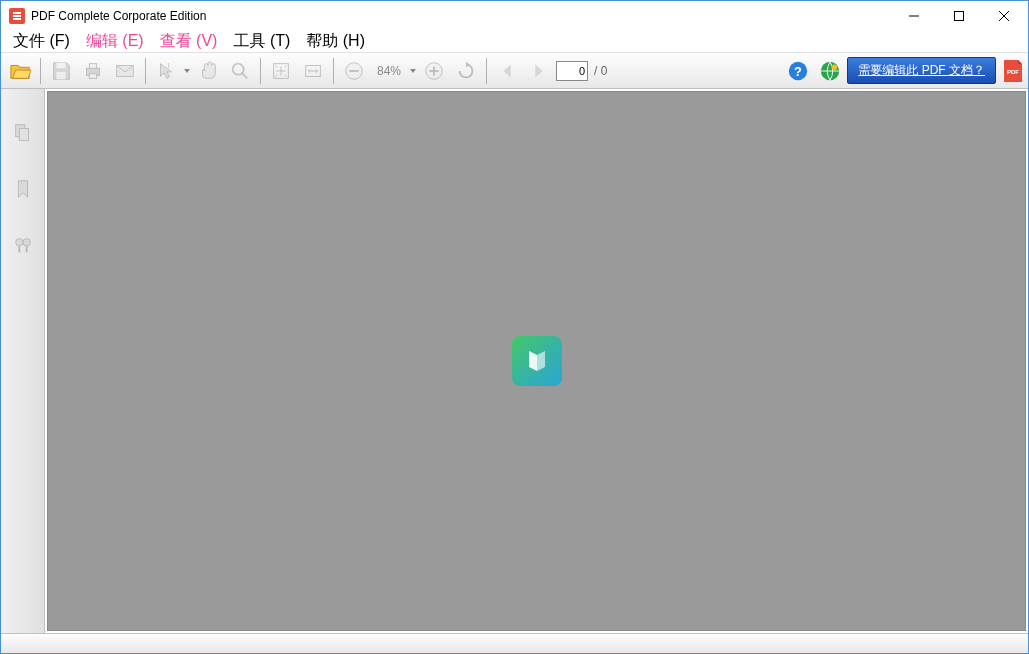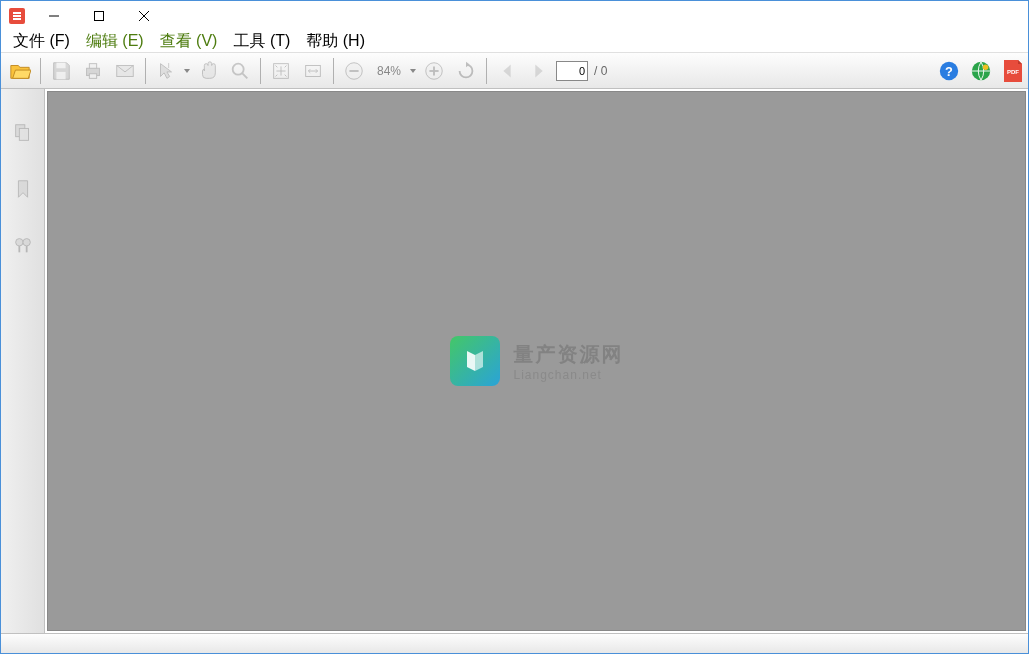--- a/index.html
+++ b/index.html
@@ -10,21 +10,21 @@
 .titlebar .app-icon { width: 16px; height: 16px; background: #e74c3c; border-radius: 2px; margin-right: 6px; display: flex; align-items: center; justify-content: center; }
 .titlebar .app-icon svg { width: 10px; height: 10px; }
 .titlebar .title { font-size: 12px; color: #000; flex: 1; }
 .winbtns { display: flex; }
 .winbtn { width: 45px; height: 29px; display: flex; align-items: center; justify-content: center; cursor: pointer; }
 .winbtn svg { width: 10px; height: 10px; stroke: #000; stroke-width: 1; fill: none; }
 
 
 .menubar { height: 22px; background: #fff; display: flex; align-items: center; padding: 0 4px; border-bottom: 1px solid #e0e0e0; }
 .menuitem { padding: 2px 8px; font-size: 16px; color: #000; cursor: pointer; }
-.menuitem.disabled { color: #4d7c0f; cursor: default; }
+.menuitem.disabled { color: #ec4899; cursor: default; }
 
 
 .toolbar { height: 36px; background: linear-gradient(#fdfdfd, #e8e8e8); border-bottom: 1px solid #c0c0c0; display: flex; align-items: center; padding: 0 4px; gap: 2px; }
 .tbtn { width: 30px; height: 30px; display: flex; align-items: center; justify-content: center; cursor: pointer; border-radius: 3px; border: 1px solid transparent; }
 .tbtn.disabled { opacity: 0.5; cursor: default; }
 .tsep { width: 1px; height: 26px; background: #b0b0b0; margin: 0 3px; }
 .tbtn svg { width: 22px; height: 22px; }
 .tdrop { width: 8px; display: flex; align-items: center; justify-content: center; cursor: pointer; }
 .tdrop svg { width: 6px; height: 4px; }
 .zoompct { font-size: 12px; color: #888; padding: 0 6px; }
@@ -54,20 +54,21 @@
 <body>
 
 <div class="titlebar">
   <div class="app-icon">
     <svg viewBox="0 0 10 10">
         <rect x="1" y="1" width="8" height="2" fill="#fff"></rect>
         <rect x="1" y="4" width="8" height="2" fill="#fff"></rect>
         <rect x="1" y="7" width="8" height="2" fill="#fff"></rect>
       </svg>
   </div>
+  <div class="title">PDF Complete Corporate Edition</div>
   <div class="winbtns">
     <div class="winbtn">
         <svg viewBox="0 0 10 10">
           <line x1="0" y1="5" x2="10" y2="5"></line>
         </svg>
       </div>
     <div class="winbtn">
         <svg viewBox="0 0 10 10">
           <rect x="0.5" y="0.5" width="9" height="9"></rect>
         </svg>
@@ -200,20 +201,21 @@
         <text x="12" y="17" font-size="14" text-anchor="middle" fill="#fff" font-weight="bold">?</text>
       </svg>
   </div>
   <div class="tbtn">
     <svg viewBox="0 0 24 24">
         <circle cx="12" cy="12" r="10" fill="#2aa44a"></circle>
         <path d="M2 12 L22 12 M12 2 Q18 12 12 22 Q6 12 12 2" fill="none" stroke="#fff" stroke-width="1"></path>
         <circle cx="17" cy="8" r="3" fill="#f0c020"></circle>
       </svg>
   </div>
+  <div class="promobtn">需要编辑此 PDF 文档？</div>
   <div class="pdficon">
     <svg viewBox="0 0 22 26">
         <path d="M2 2 L16 2 L20 6 L20 24 L2 24 Z" fill="#e74c3c"></path>
         <path d="M16 2 L16 6 L20 6 Z" fill="#c0392b"></path>
         <text x="11" y="16" font-size="6" text-anchor="middle" fill="#fff" font-weight="bold">PDF</text>
       </svg>
   </div>
 </div>
 
 <div class="main">
@@ -239,21 +241,17 @@
     </div>
   </div>
   <div class="viewport">
     <div class="watermark">
       <div class="wm-logo">
         <svg viewBox="0 0 28 28">
             <path d="M6 4 L6 20 L14 24 L14 8 Z" fill="#fff" opacity="0.9"></path>
             <path d="M22 4 L22 20 L14 24 L14 8 Z" fill="#fff" opacity="0.6"></path>
           </svg>
       </div>
-      <div class="wm-text">
-        <div class="line1">量产资源网</div>
-        <div class="line2">Liangchan.net</div>
-      </div>
     </div>
   </div>
 </div>
 
 <div class="statusbar"></div>
 
 </body></html>

